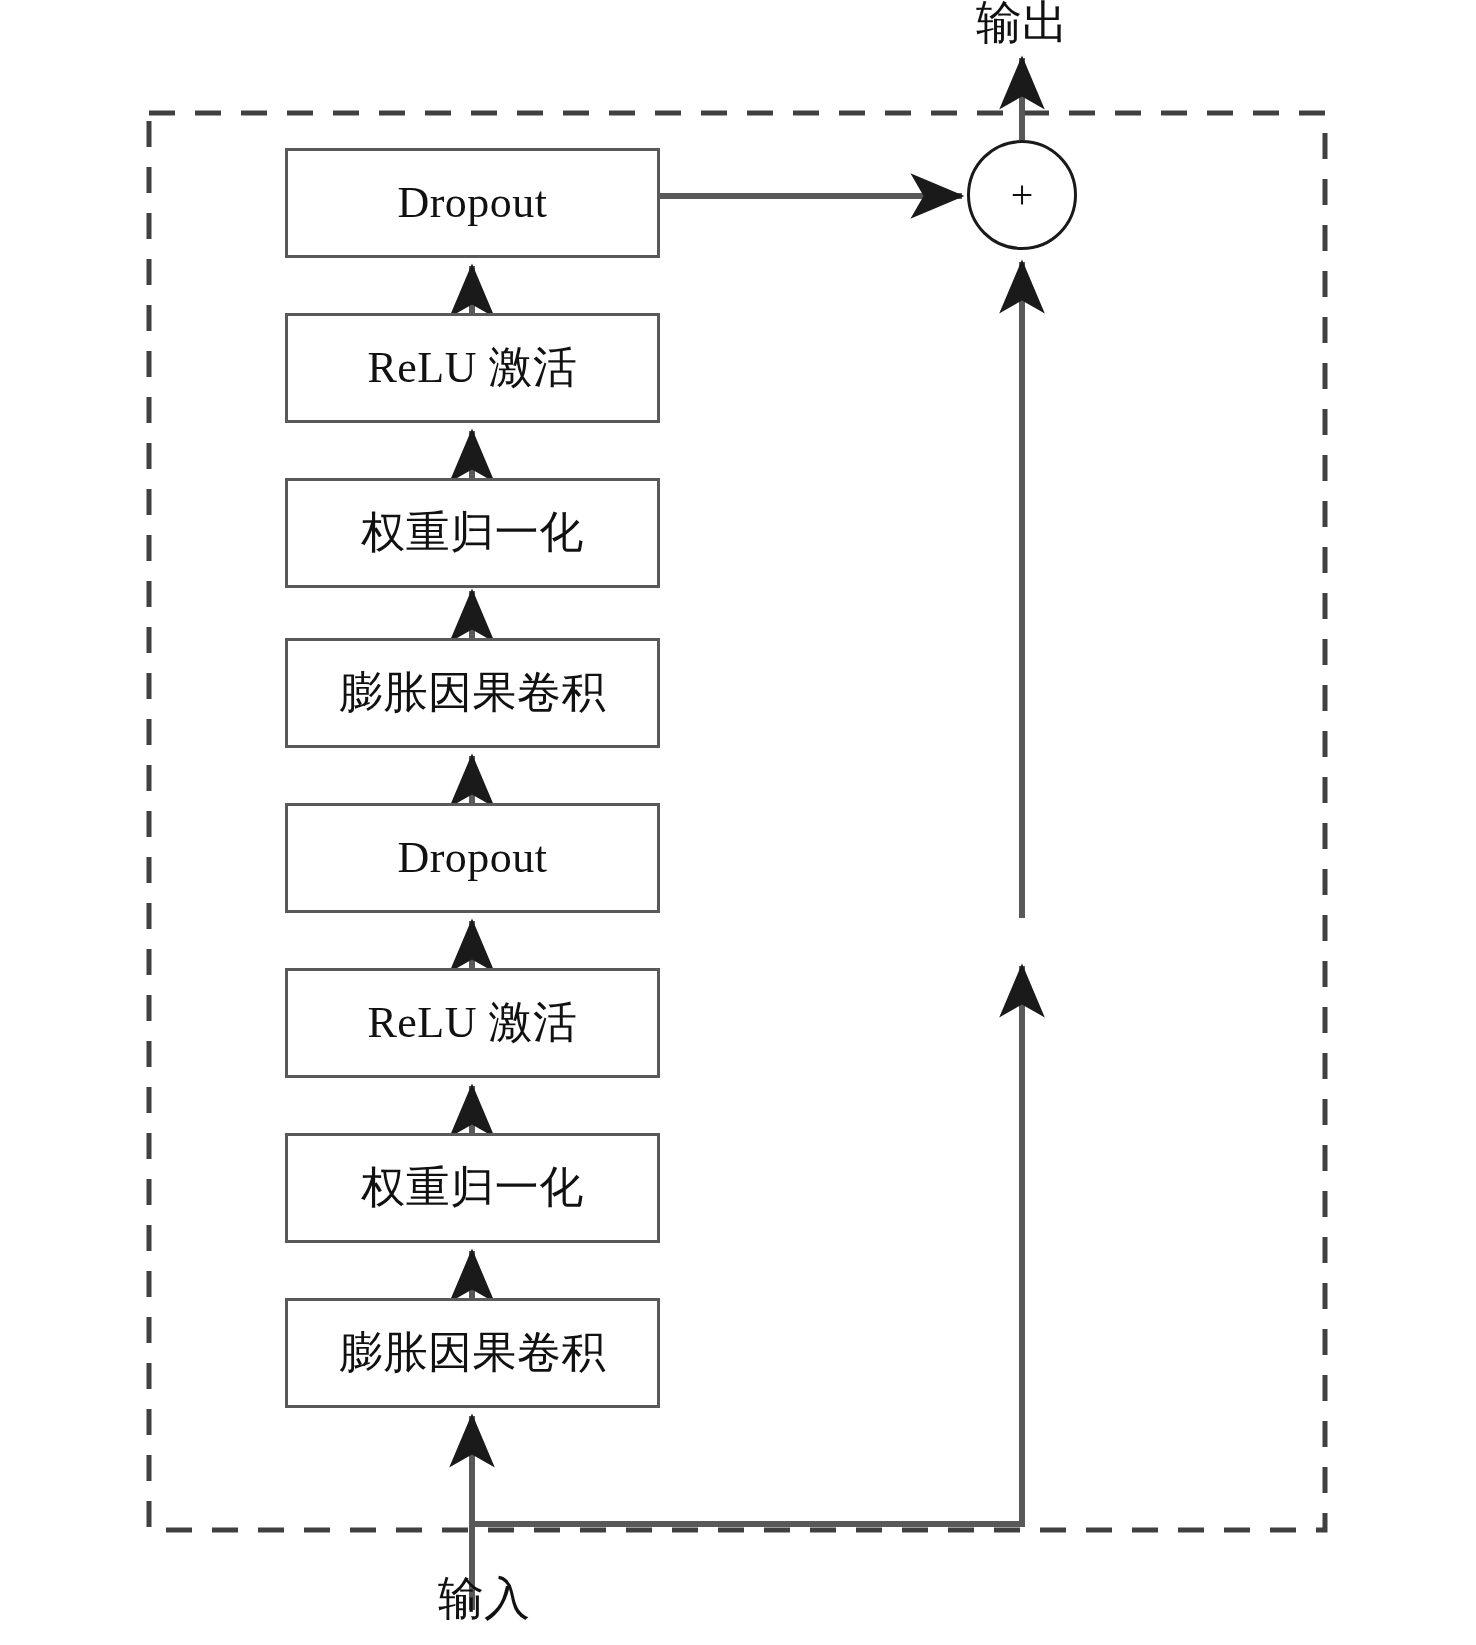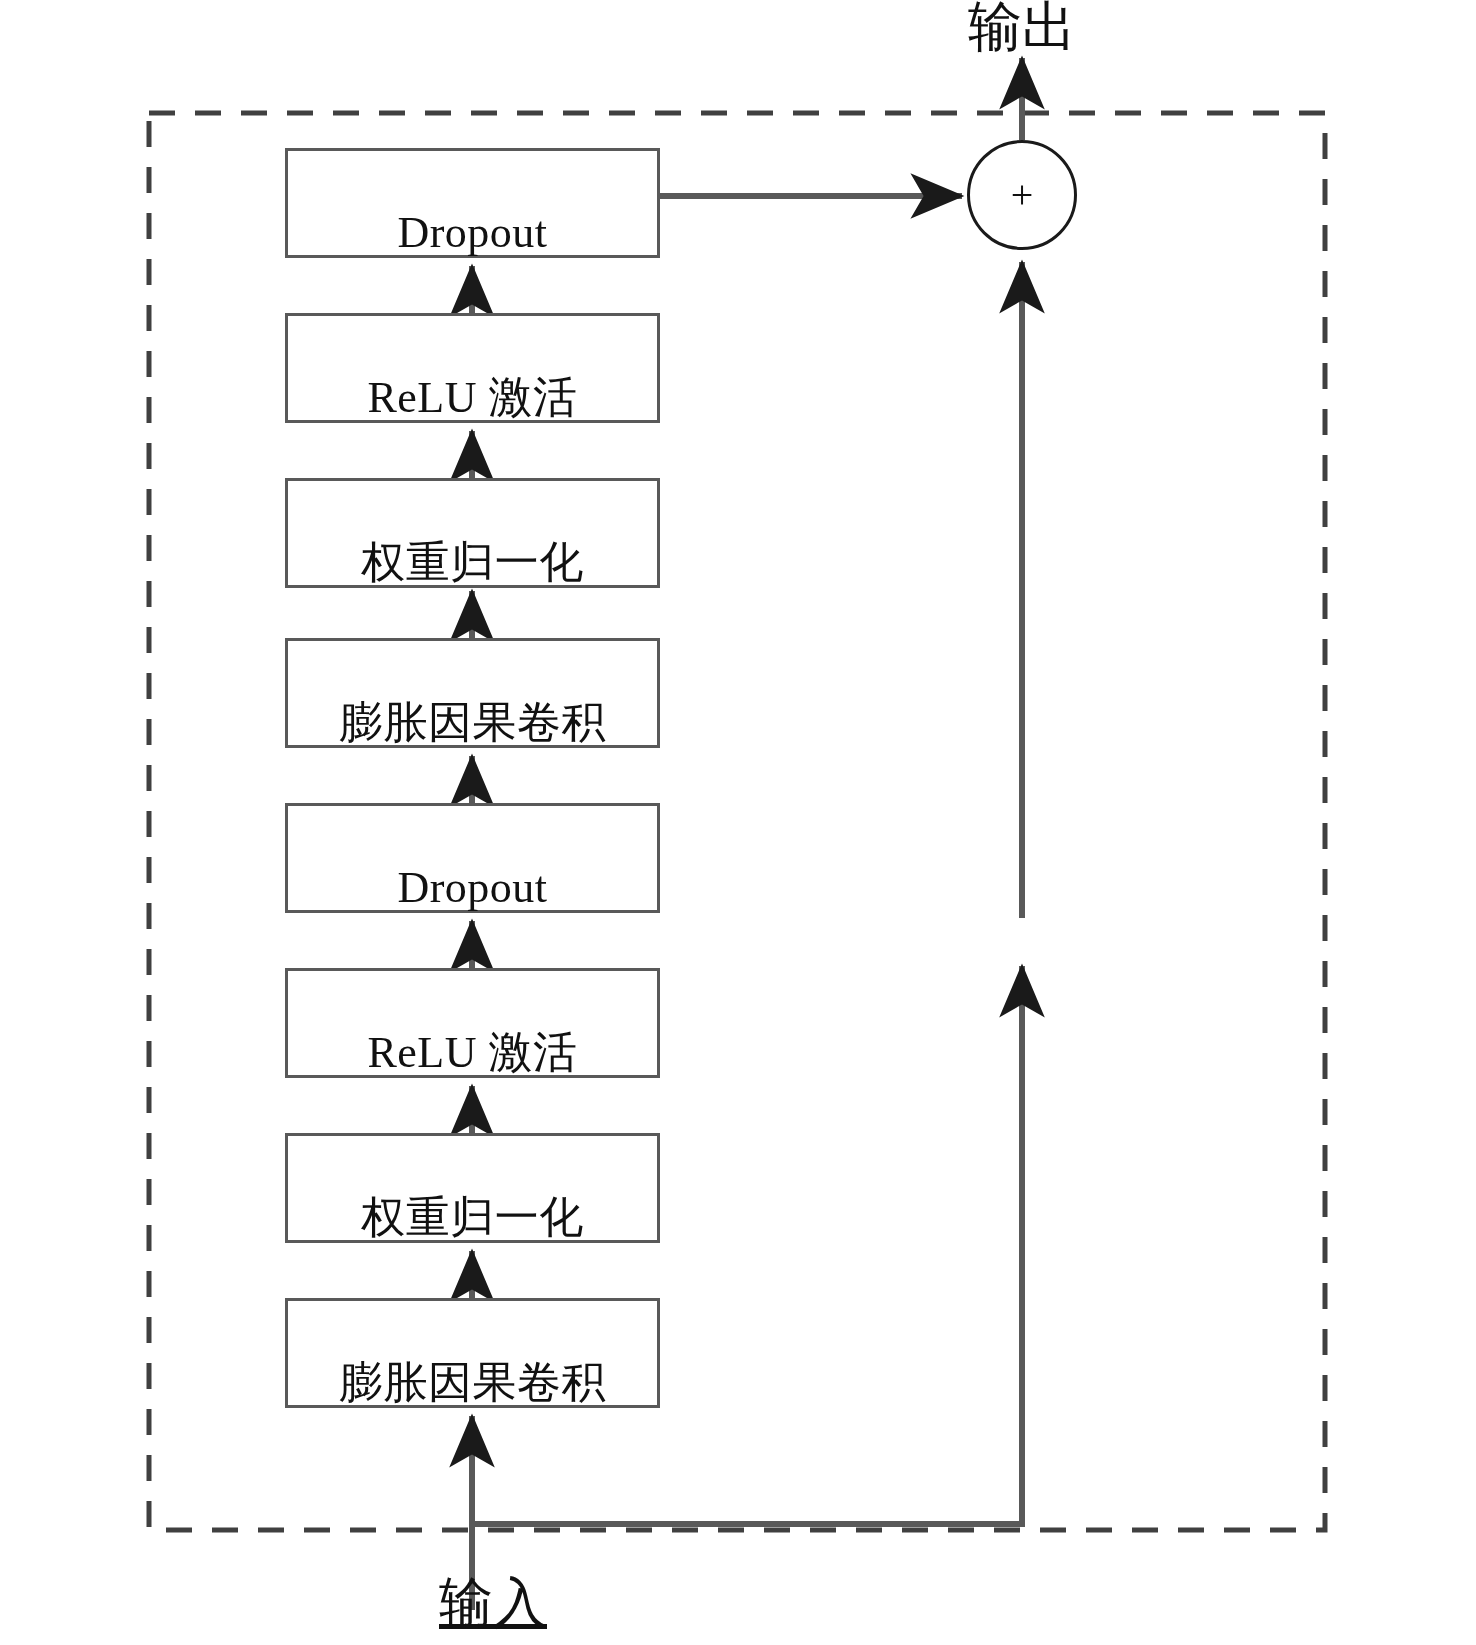--- a/index.html
+++ b/index.html
@@ -24,33 +24,33 @@
     top: 0;
     width: 1476px;
     height: 1645px;
   }
   .node-box {
     position: absolute;
     box-sizing: border-box;
     background: #ffffff;
     border: 3px solid #595959;
     display: flex;
-    align-items: flex-end;
+    align-items: center;
     justify-content: center;
     font-family: "Liberation Serif", "DejaVu Serif", serif;
     font-size: 44px;
     color: #111111;
     letter-spacing: 0.5px;
     white-space: nowrap;
     line-height: 1;
   }
   .edge-label {
     position: absolute;
     font-family: "Liberation Serif", "DejaVu Serif", serif;
-    font-size: 54px;
+    font-size: 46px;
     color: #111111;
     white-space: nowrap;
     text-align: center;
     line-height: 1;
   }
   .sum-node {
     position: absolute;
     box-sizing: border-box;
     border: 3px solid #1a1a1a;
     border-radius: 50%;
@@ -135,15 +135,15 @@
 
   <div class="node-box" style="left: 285px; top: 1133px; width: 375px; height: 110px;">
     <span>权重归一化</span>
   </div>
 
   <div class="node-box" style="left: 285px; top: 1298px; width: 375px; height: 110px;">
     <span>膨胀因果卷积</span>
   </div>
 
 
-  <div class="edge-label" style="left: 433px; top: 1576px; width: 120px; text-decoration: underline;">输入</div>
+  <div class="edge-label" style="left: 424px; top: 1576px; width: 120px;">输入</div>
 
 </div>
 
 </body></html>

